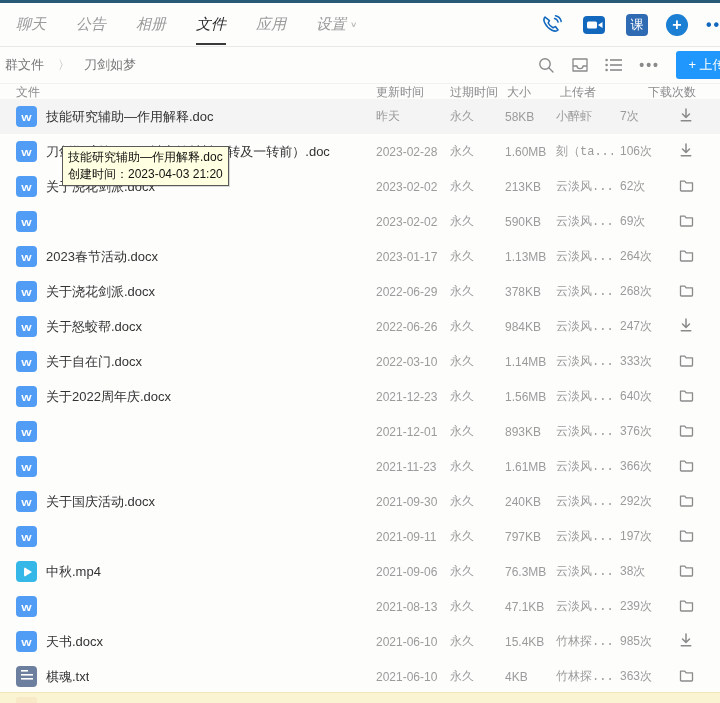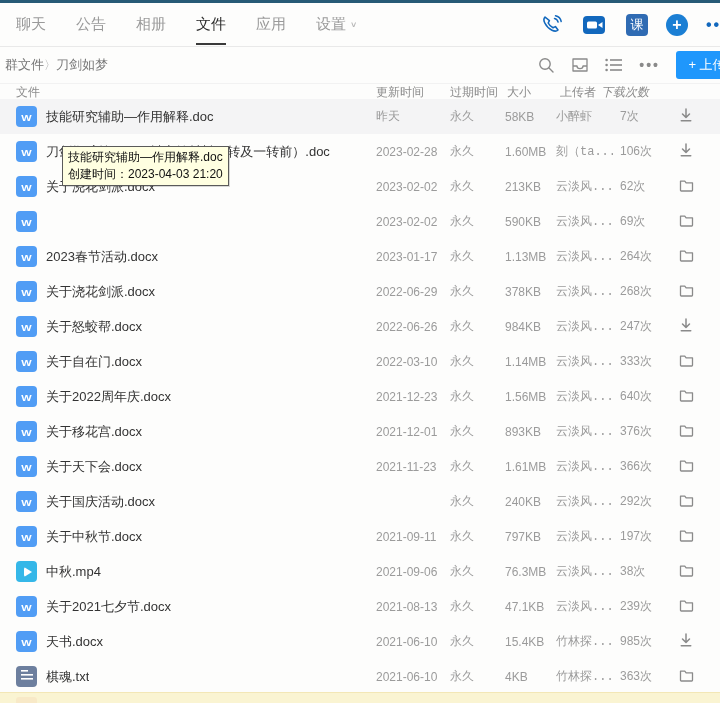--- a/index.html
+++ b/index.html
@@ -5,47 +5,47 @@
   html,body{margin:0;padding:0;}
   body{
     width:720px;height:703px;position:relative;overflow:hidden;
     background:#fdfdfc;
     font-family:"Liberation Sans","DejaVu Sans",sans-serif;
     -webkit-font-smoothing:antialiased;
   }
   .top-strip{position:absolute;left:0;top:0;width:720px;height:3px;background:#275a76;}
   
   .nav{position:absolute;left:0;top:3px;width:720px;height:43px;border-bottom:1px solid #e9e9e9;background:#fdfdfc;}
-  .nav-tabs{position:absolute;left:16px;top:0;height:43px;display:flex;align-items:center;gap:30px;}
+  .nav-tabs{position:absolute;left:16px;top:0;height:43px;display:flex;align-items:center;gap:30px;font-style:italic;}
   .nav-tab{font-size:15px;color:#9a9a9a;cursor:pointer;position:relative;height:43px;display:flex;align-items:center;}
   .nav-tab.active{color:#2b2b2b;}
   .nav-tab.active::after{content:"";position:absolute;left:0;right:0;bottom:1px;height:2px;background:#3a3a3a;}
   .nav-tab .chev{font-size:10px;color:#b5b5b5;margin-left:4px;transform:scaleY(.8);}
   .nav-actions{position:absolute;right:0;top:0;height:43px;display:flex;align-items:center;gap:18px;padding-right:0;}
   .nav-actions svg{display:block;}
   .badge-class{width:22px;height:22px;border-radius:4px;background:#2f6bb3;color:#fff;font-size:13px;display:flex;align-items:center;justify-content:center;}
   .circle-add{width:22px;height:22px;border-radius:50%;background:#1b7fd4;color:#fff;font-size:16px;line-height:1;display:flex;align-items:center;justify-content:center;font-weight:bold;}
   .more-top{color:#1268bd;font-size:16px;letter-spacing:2px;width:14px;overflow:hidden;white-space:nowrap;font-weight:bold;}
   
   .crumb-row{position:absolute;left:0;top:47px;width:720px;height:36px;border-bottom:1px solid #f2f2f2;}
-  .crumb{position:absolute;left:5px;top:0;height:36px;display:flex;align-items:center;gap:0;font-size:13px;color:#777;}
+  .crumb{position:absolute;left:5px;top:0;height:36px;display:flex;align-items:center;gap:14px;font-size:13px;color:#777;}
   .crumb .sep{color:#aaa;font-size:12px;}
   .tools{position:absolute;right:0;top:0;height:36px;display:flex;align-items:center;gap:16px;}
   .tools svg{display:block;}
   .more-dots{color:#8a8a8a;font-size:14px;letter-spacing:2px;font-weight:bold;}
   .upload-btn{width:62px;height:28px;background:#1f97fc;color:#fff;font-size:13px;border:none;border-radius:3px;display:flex;align-items:center;justify-content:center;white-space:nowrap;margin-right:-18px;padding:0 8px;}
   
   .thead{position:absolute;left:0;top:84px;width:720px;height:15px;font-size:12px;color:#8c8c8c;}
   .thead span{position:absolute;top:0;}
   .h-file{left:16px;}
   .h-updated{left:376px;}
   .h-expire{left:450px;}
   .h-size{left:507px;}
   .h-uploader{left:560px;}
-  .h-downloads{left:601px;font-style:italic;}
+  .h-downloads{left:648px;}
   .rows{position:absolute;left:0;top:99px;width:720px;}
   .row{position:relative;width:720px;height:35px;}
   .row.highlighted{background:#f4f4f5;}
   .cell{position:absolute;top:0;height:35px;display:flex;align-items:center;font-size:12px;color:#9b9b9b;}
   .c-icon{left:16px;}
   .c-name{left:46px;max-width:320px;font-size:13px;color:#333;white-space:nowrap;overflow:hidden;}
   .c-updated{left:376px;}
   .c-expire{left:450px;}
   .c-size{left:505px;}
   .c-uploader{left:556px;width:62px;white-space:nowrap;overflow:hidden;font-family:Liberation Mono, monospace;}
@@ -364,21 +364,20 @@
       </span>
     </div>
   </div>
     <div class="row act-folder">
     <div class="cell c-icon">
       <div class="ficon file-type-icon icon-doc">
         <span class="glyph glyph-doc">W</span>
 
       </div>
     </div>
-    <div class="cell c-name">关于移花宫.docx</div>
     <div class="cell c-updated">2021-12-01</div>
     <div class="cell c-expire">永久</div>
     <div class="cell c-size">893KB</div>
     <div class="cell c-uploader">云淡风...</div>
     <div class="cell c-downloads">376次</div>
     <div class="cell c-action">
 
       <span class="act act-folder">
         <svg width="15" height="13" viewBox="0 0 15 13">
             <path d="M1.5 2.2h4.3l1.3 1.6h6.4v7.4a.8.8 0 0 1-.8.8H2.3a.8.8 0 0 1-.8-.8V2.2z" stroke="#8a8a8a" stroke-width="1.3" fill="none" stroke-linejoin="round"></path>
@@ -386,21 +385,20 @@
       </span>
     </div>
   </div>
     <div class="row act-folder">
     <div class="cell c-icon">
       <div class="ficon file-type-icon icon-doc">
         <span class="glyph glyph-doc">W</span>
 
       </div>
     </div>
-    <div class="cell c-name">关于天下会.docx</div>
     <div class="cell c-updated">2021-11-23</div>
     <div class="cell c-expire">永久</div>
     <div class="cell c-size">1.61MB</div>
     <div class="cell c-uploader">云淡风...</div>
     <div class="cell c-downloads">366次</div>
     <div class="cell c-action">
 
       <span class="act act-folder">
         <svg width="15" height="13" viewBox="0 0 15 13">
             <path d="M1.5 2.2h4.3l1.3 1.6h6.4v7.4a.8.8 0 0 1-.8.8H2.3a.8.8 0 0 1-.8-.8V2.2z" stroke="#8a8a8a" stroke-width="1.3" fill="none" stroke-linejoin="round"></path>
@@ -409,41 +407,41 @@
     </div>
   </div>
     <div class="row act-folder">
     <div class="cell c-icon">
       <div class="ficon file-type-icon icon-doc">
         <span class="glyph glyph-doc">W</span>
 
       </div>
     </div>
     <div class="cell c-name">关于国庆活动.docx</div>
+    <div class="cell c-updated">2021-09-30</div>
     <div class="cell c-expire">永久</div>
     <div class="cell c-size">240KB</div>
     <div class="cell c-uploader">云淡风...</div>
     <div class="cell c-downloads">292次</div>
     <div class="cell c-action">
 
       <span class="act act-folder">
         <svg width="15" height="13" viewBox="0 0 15 13">
             <path d="M1.5 2.2h4.3l1.3 1.6h6.4v7.4a.8.8 0 0 1-.8.8H2.3a.8.8 0 0 1-.8-.8V2.2z" stroke="#8a8a8a" stroke-width="1.3" fill="none" stroke-linejoin="round"></path>
           </svg>
       </span>
     </div>
   </div>
     <div class="row act-folder">
     <div class="cell c-icon">
       <div class="ficon file-type-icon icon-doc">
         <span class="glyph glyph-doc">W</span>
 
       </div>
     </div>
-    <div class="cell c-name">关于中秋节.docx</div>
     <div class="cell c-updated">2021-09-11</div>
     <div class="cell c-expire">永久</div>
     <div class="cell c-size">797KB</div>
     <div class="cell c-uploader">云淡风...</div>
     <div class="cell c-downloads">197次</div>
     <div class="cell c-action">
 
       <span class="act act-folder">
         <svg width="15" height="13" viewBox="0 0 15 13">
             <path d="M1.5 2.2h4.3l1.3 1.6h6.4v7.4a.8.8 0 0 1-.8.8H2.3a.8.8 0 0 1-.8-.8V2.2z" stroke="#8a8a8a" stroke-width="1.3" fill="none" stroke-linejoin="round"></path>
@@ -474,21 +472,20 @@
       </span>
     </div>
   </div>
     <div class="row act-folder">
     <div class="cell c-icon">
       <div class="ficon file-type-icon icon-doc">
         <span class="glyph glyph-doc">W</span>
 
       </div>
     </div>
-    <div class="cell c-name">关于2021七夕节.docx</div>
     <div class="cell c-updated">2021-08-13</div>
     <div class="cell c-expire">永久</div>
     <div class="cell c-size">47.1KB</div>
     <div class="cell c-uploader">云淡风...</div>
     <div class="cell c-downloads">239次</div>
     <div class="cell c-action">
 
       <span class="act act-folder">
         <svg width="15" height="13" viewBox="0 0 15 13">
             <path d="M1.5 2.2h4.3l1.3 1.6h6.4v7.4a.8.8 0 0 1-.8.8H2.3a.8.8 0 0 1-.8-.8V2.2z" stroke="#8a8a8a" stroke-width="1.3" fill="none" stroke-linejoin="round"></path>

